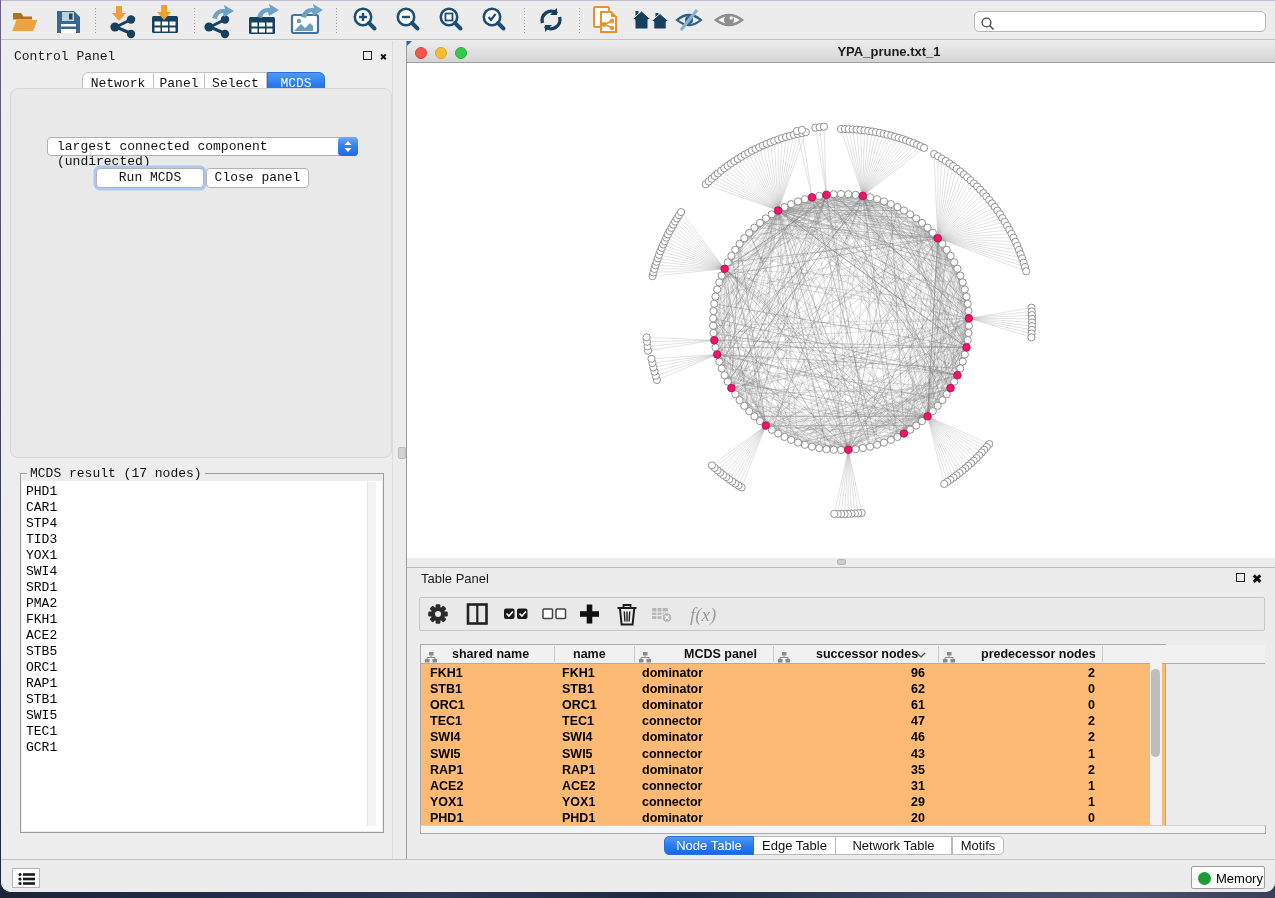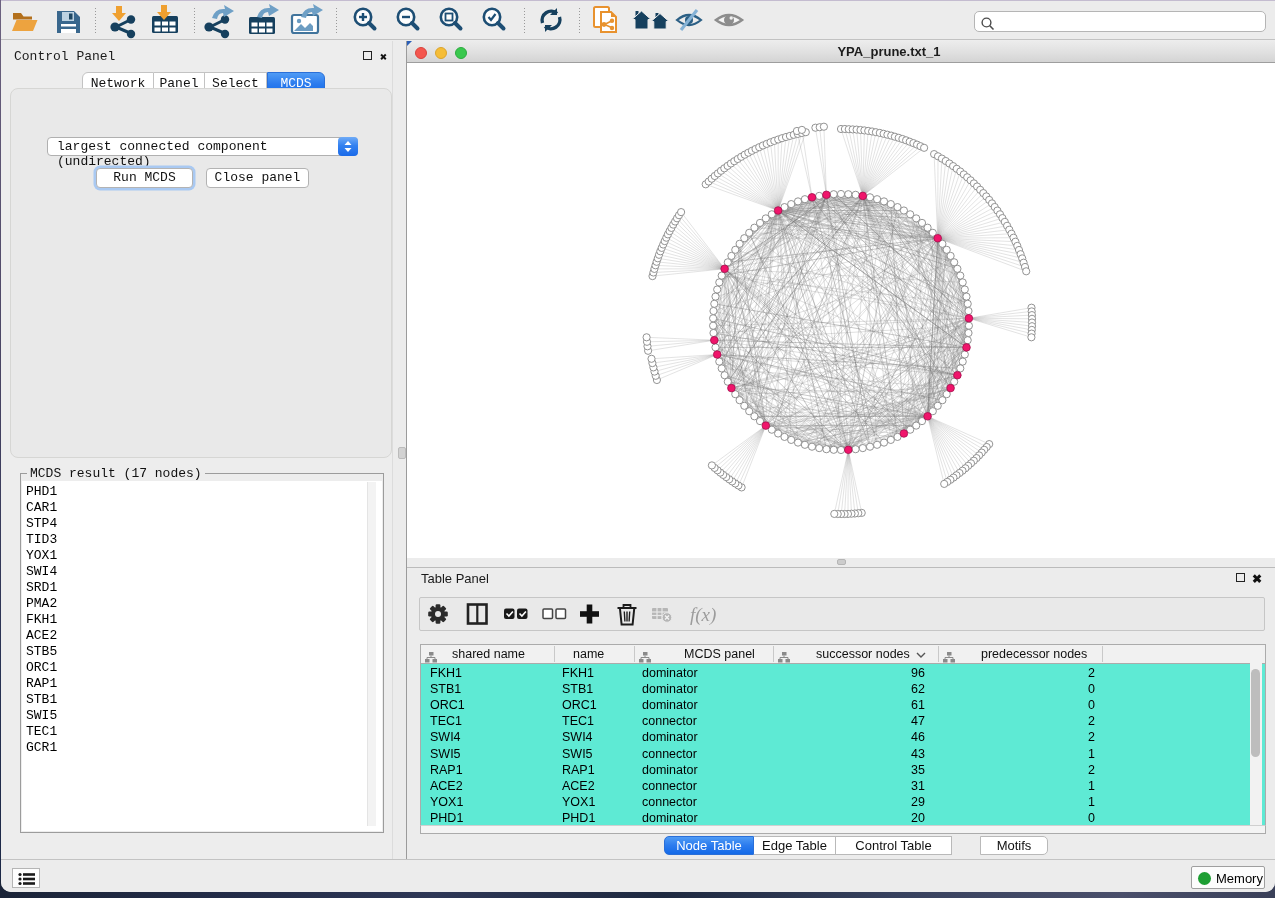--- a/index.html
+++ b/index.html
@@ -56,22 +56,22 @@
 #bluetri { position:absolute; left:0; top:0; width:0; height:0;
   border-left:5px solid #2a5fb8; border-bottom:5px solid transparent; }
 #hsplit { position:absolute; left:406px; top:558px; width:869px; height:9px; background:#ececec; }
 #hhandle { position:absolute; left:430px; top:1px; width:9px; height:6px; background:#ccc; border:1px solid #b5b5b5; border-radius:2px; }
 
 #tpanel { position:absolute; left:406px; top:567px; width:869px; height:292px; background:#ececec;
   border-top:1px solid #bbb; }
 #tp-title { position:absolute; left:14px; top:3px; }
 #ttoolbar { position:absolute; left:12px; top:29px; width:846px; height:34px; background:#e9e9e9;
   border:1px solid #c6c6c6; border-radius:2px; }
-#ttable { position:absolute; left:13px; top:76px; width:846px; height:181px; background:#5eead4;
-  border:1px solid #ababab; border-bottom:none; }
+#ttable { position:absolute; left:13px; top:76px; width:746px; height:181px; background:#fdba74;
+  border:1px solid #ababab; border-bottom:none;font-weight:bold; }
 #thead { position:absolute; left:0; top:0; width:844px; height:19px; background:#f1f1f1;
   border-bottom:1px solid #ababab; }
 .hsep { position:absolute; top:1px; height:16px; width:1px; background:#c9c9c9; }
 .hlab { position:absolute; top:2px; font-size:12.5px; color:#111; }
 .row { position:absolute; left:0; width:844px; height:16.1px; }
 .c { position:absolute; top:0; font-size:12.5px; color:#000; line-height:16px; }
 .cr { text-align:right; }
 #vtrack { position:absolute; right:3px; top:1px; width:12px; height:179px; background:#f2f2f2; }
 #vthumb { position:absolute; left:1px; top:23px; width:9px; height:88px; background:#bdbdbd; border-radius:5px; }
 #hstrip { position:absolute; left:13px; top:257px; width:846px; height:9px; background:#f4f4f4;
@@ -224,21 +224,21 @@
 <div id="innerbox"></div>
 <div id="dropdown">
         <span>largest connected component (undirected)</span>
   <div id="stepper">
     <svg width="20" height="19" xmlns="http://www.w3.org/2000/svg">
       <path d="M6.5,8 l3.5,-4 3.5,4 z" fill="#fff"></path>
       <path d="M6.5,11 l3.5,4 3.5,-4 z" fill="#fff"></path>
     </svg>
   </div>
 </div>
-<div class="btn" style="left:95px; width:97px; box-shadow:0 0 0 2.5px #a9c9f2;">Run MCDS</div>
+<div class="btn" style="left:95px; width:108px; box-shadow:0 0 0 2.5px #a9c9f2;">Run MCDS</div>
 <div class="btn" style="left:205px; width:103px;">Close panel</div>
 <div id="gbox">
   <div id="gbox-lab">MCDS result (17 nodes)</div>
   <div id="glist">
           <div id="gtrack"></div>
 <div class="li" style="top:3px">PHD1</div>
 <div class="li" style="top:19px">CAR1</div>
 <div class="li" style="top:35px">STP4</div>
 <div class="li" style="top:51px">TID3</div>
 <div class="li" style="top:67px">YOX1</div>
@@ -1482,22 +1482,22 @@
           <span class="c cr" style="left:400px;width:104px">20</span>
 <span class="c cr" style="left:560px;width:114px">0</span>
         </div>
 <div id="vtrack">
           <div id="vthumb"></div>
         </div>
 </div>
 <div id="hstrip"></div>
 <div class="btab btabsel" style="left:257px; width:90px; border-radius:5px 0 0 5px;">Node Table</div>
 <div class="btab" style="left:347px; width:82px; border-left:none;">Edge Table</div>
-<div class="btab" style="left:429px; width:116px; border-left:none;">Control Table</div>
-<div class="btab" style="left:573px; width:68px; border-radius:0 5px 5px 0;">Motifs</div>
+<div class="btab" style="left:429px; width:116px; border-left:none;">Network Table</div>
+<div class="btab" style="left:545px; width:52px; border-radius:0 5px 5px 0;">Motifs</div>
 </div>
 
 <div id="sbar">
 <div id="sbtn">
   <svg style="position:absolute;left:5px;top:3px" width="18" height="14" xmlns="http://www.w3.org/2000/svg">
     <g fill="#1a1a1a">
             <circle cx="2" cy="2.5" r="1.6"></circle>
             <circle cx="2" cy="7" r="1.6"></circle>
             <circle cx="2" cy="11.5" r="1.6"></circle>
     <rect x="5" y="1.2" width="12" height="2.6"></rect>

